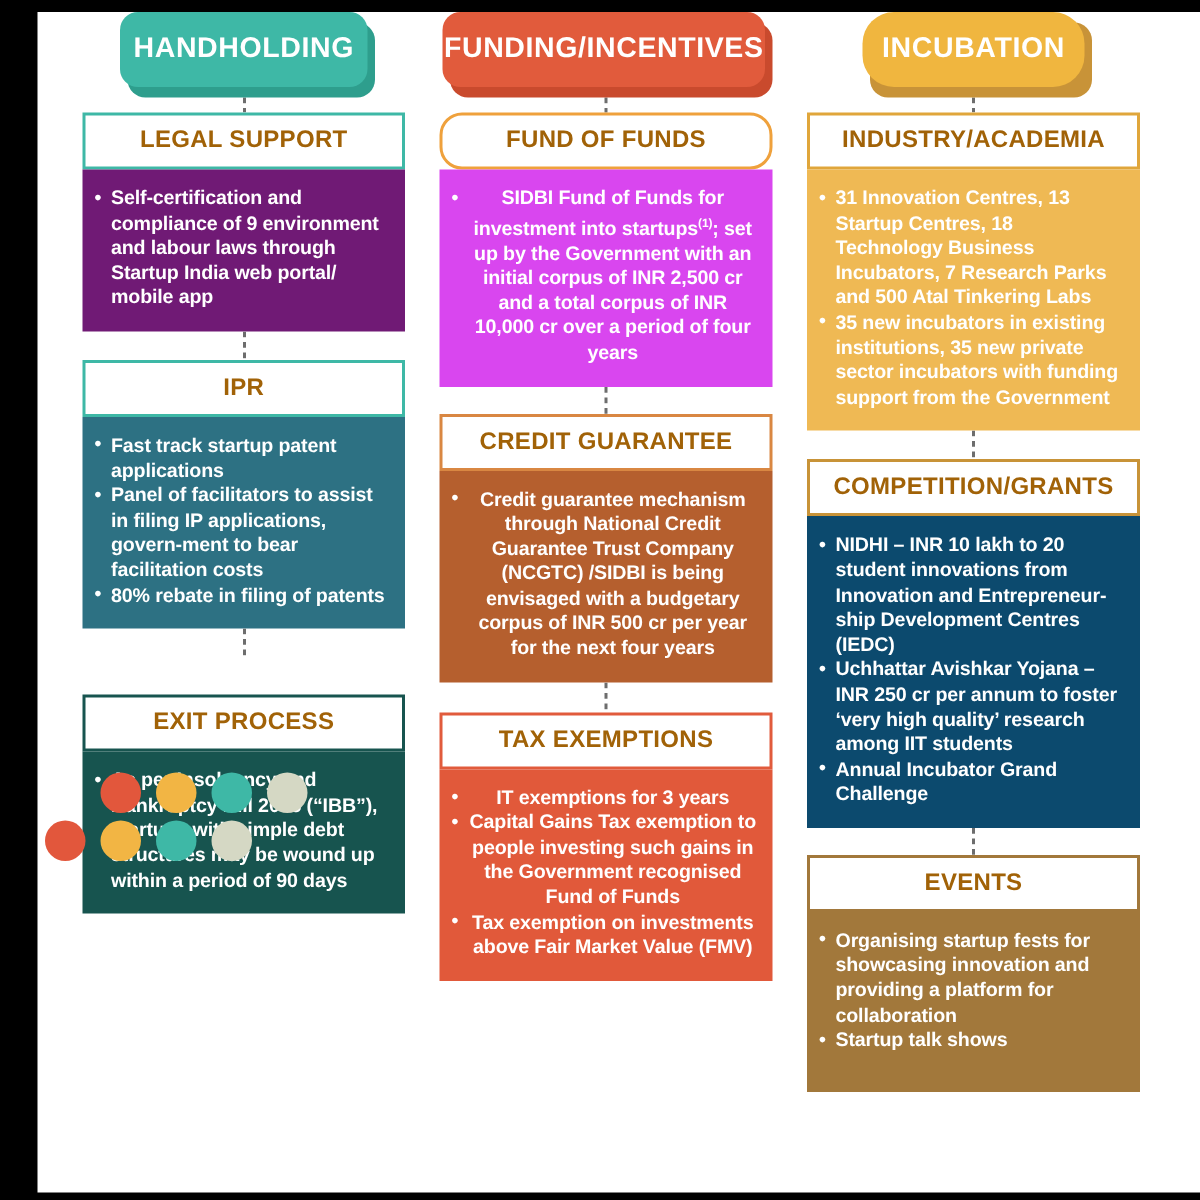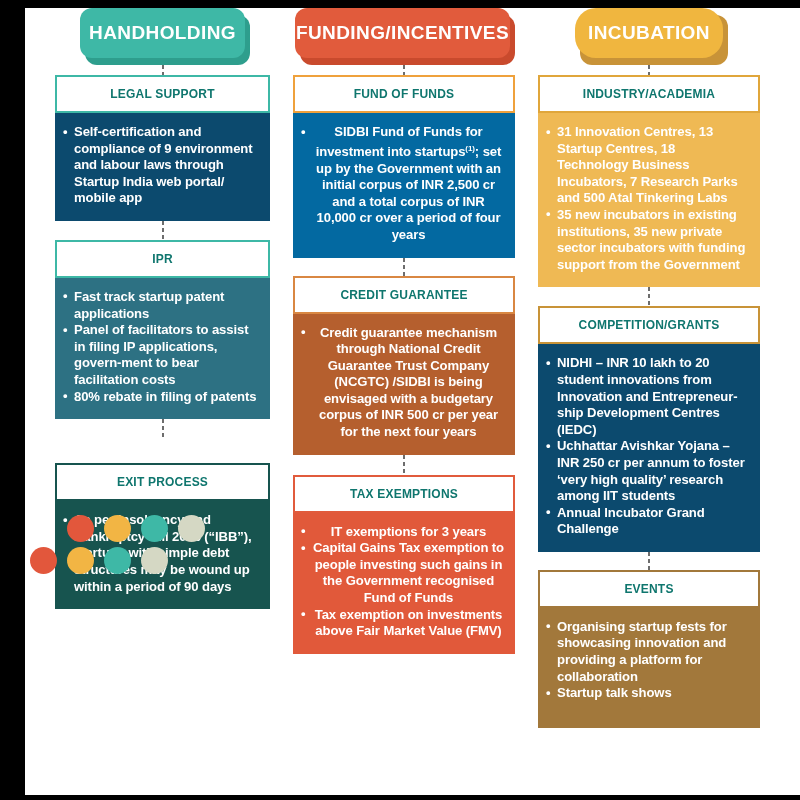--- a/index.html
+++ b/index.html
@@ -76,22 +76,22 @@
     position: relative;
     width: 100%;
   }
   .card-title {
     display: flex;
     align-items: center;
     justify-content: center;
     height: 38px;
     background: #ffffff;
     font-weight: bold;
-    font-size: 12px;
-    color: #0f766e;
+    font-size: 16px;
+    color: #a16207;
     letter-spacing: 0.2px;
     border-style: solid;
     border-width: 2px;
   }
   .card-body {
     padding: 11px 10px 14px 8px;
     color: #ffffff;
   }
   .card-body ul {
     list-style: none;
@@ -141,21 +141,21 @@
     <div class="col" id="col-0" style="left:30px; width:215px;">
       <div class="pill-wrap" style="margin-left:25px; width:165px;">
         <div class="pill-shadow" style="width:165px; background:#2E9E8D;"></div>
         <div class="pill" style="background:#3EB8A6;">HANDHOLDING</div>
       </div>
 
       <div class="connector" style="height:17px;"></div>
 
       <div class="card">
         <div class="card-title" style="border-color:#3EB8A6;">LEGAL SUPPORT</div>
-        <div class="card-body" style="background:#0c4a6e;">
+        <div class="card-body" style="background:#701a75;">
           <ul>
             <li>Self-certification and compliance of 9 environment and labour laws through Startup India web portal/ mobile app</li>
           </ul>
         </div>
       </div>
 
       <div class="connector" style="height:19px;"></div>
 
       <div class="card">
         <div class="card-title" style="border-color:#3EB8A6;">IPR</div>
@@ -197,22 +197,22 @@
 
     <div class="col" id="col-1" style="left:268px; width:222px;text-align:center;">
       <div class="pill-wrap" style="margin-left:2px; width:215px;">
         <div class="pill-shadow" style="width:215px; background:#C94A2D;"></div>
         <div class="pill" style="background:#E15B3C;">FUNDING/INCENTIVES</div>
       </div>
 
       <div class="connector" style="height:17px;"></div>
 
       <div class="card">
-        <div class="card-title" style="border-color:#EFA13C;">FUND OF FUNDS</div>
-        <div class="card-body" style="background:#0369a1;">
+        <div class="card-title" style="border-color:#EFA13C;border-radius:15px;">FUND OF FUNDS</div>
+        <div class="card-body" style="background:#d946ef;">
           <ul>
             <li>SIDBI Fund of Funds for investment into startups<sup>(1)</sup>; set up by the Government with an initial corpus of INR 2,500 cr and a total corpus of INR 10,000 cr over a period of four years</li>
           </ul>
         </div>
       </div>
 
       <div class="connector" style="height:18px;"></div>
 
       <div class="card">
         <div class="card-title" style="border-color:#D98742;">CREDIT GUARANTEE</div>

